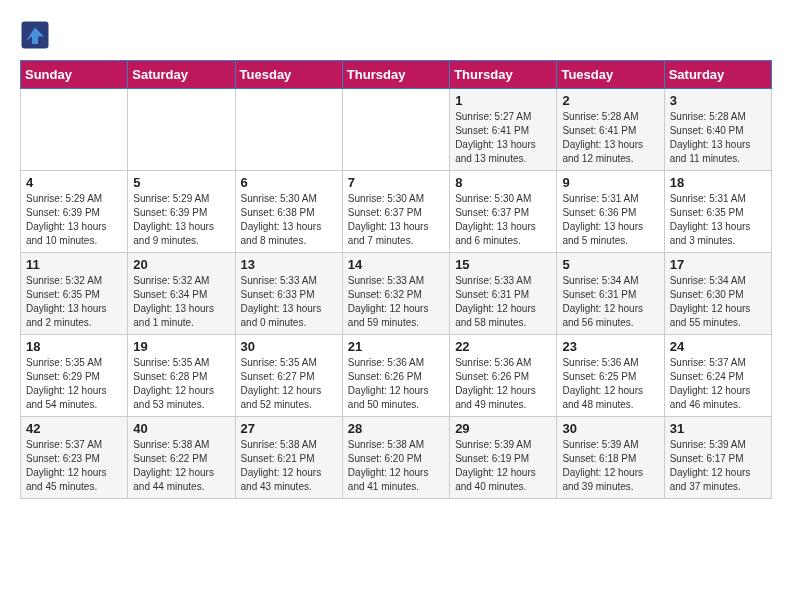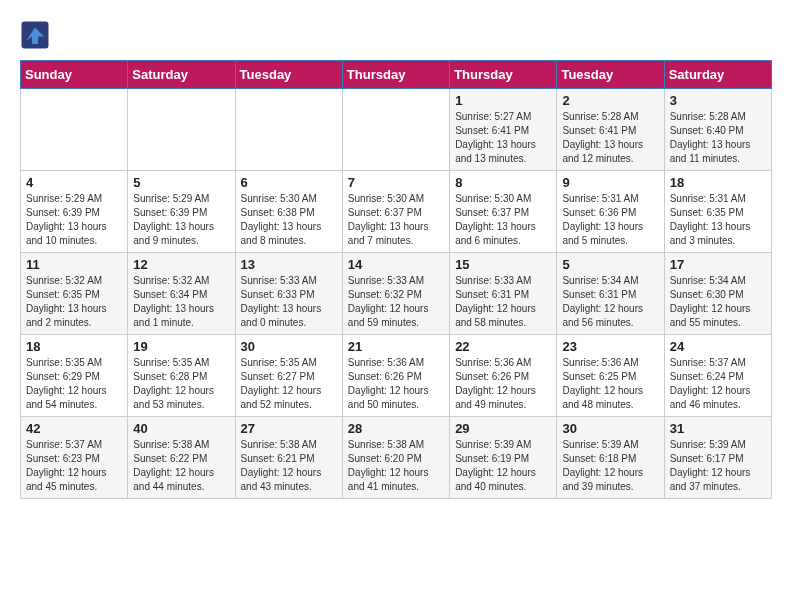--- a/index.html
+++ b/index.html
@@ -193,21 +193,21 @@
       </tr>
       <tr>
         <td>
           <span class="day-num">11</span>
           <div class="cell-info" style="white-space: pre-line;">Sunrise: 5:32 AM
 Sunset: 6:35 PM
 Daylight: 13 hours
 and 2 minutes.</div>
         </td>
         <td>
-          <span class="day-num">12</span>
+          <span class="day-num">20</span>
           <div class="cell-info" style="white-space: pre-line;">Sunrise: 5:32 AM
 Sunset: 6:34 PM
 Daylight: 13 hours
 and 1 minute.</div>
         </td>
         <td>
           <span class="day-num">13</span>
           <div class="cell-info" style="white-space: pre-line;">Sunrise: 5:33 AM
 Sunset: 6:33 PM
 Daylight: 13 hours

